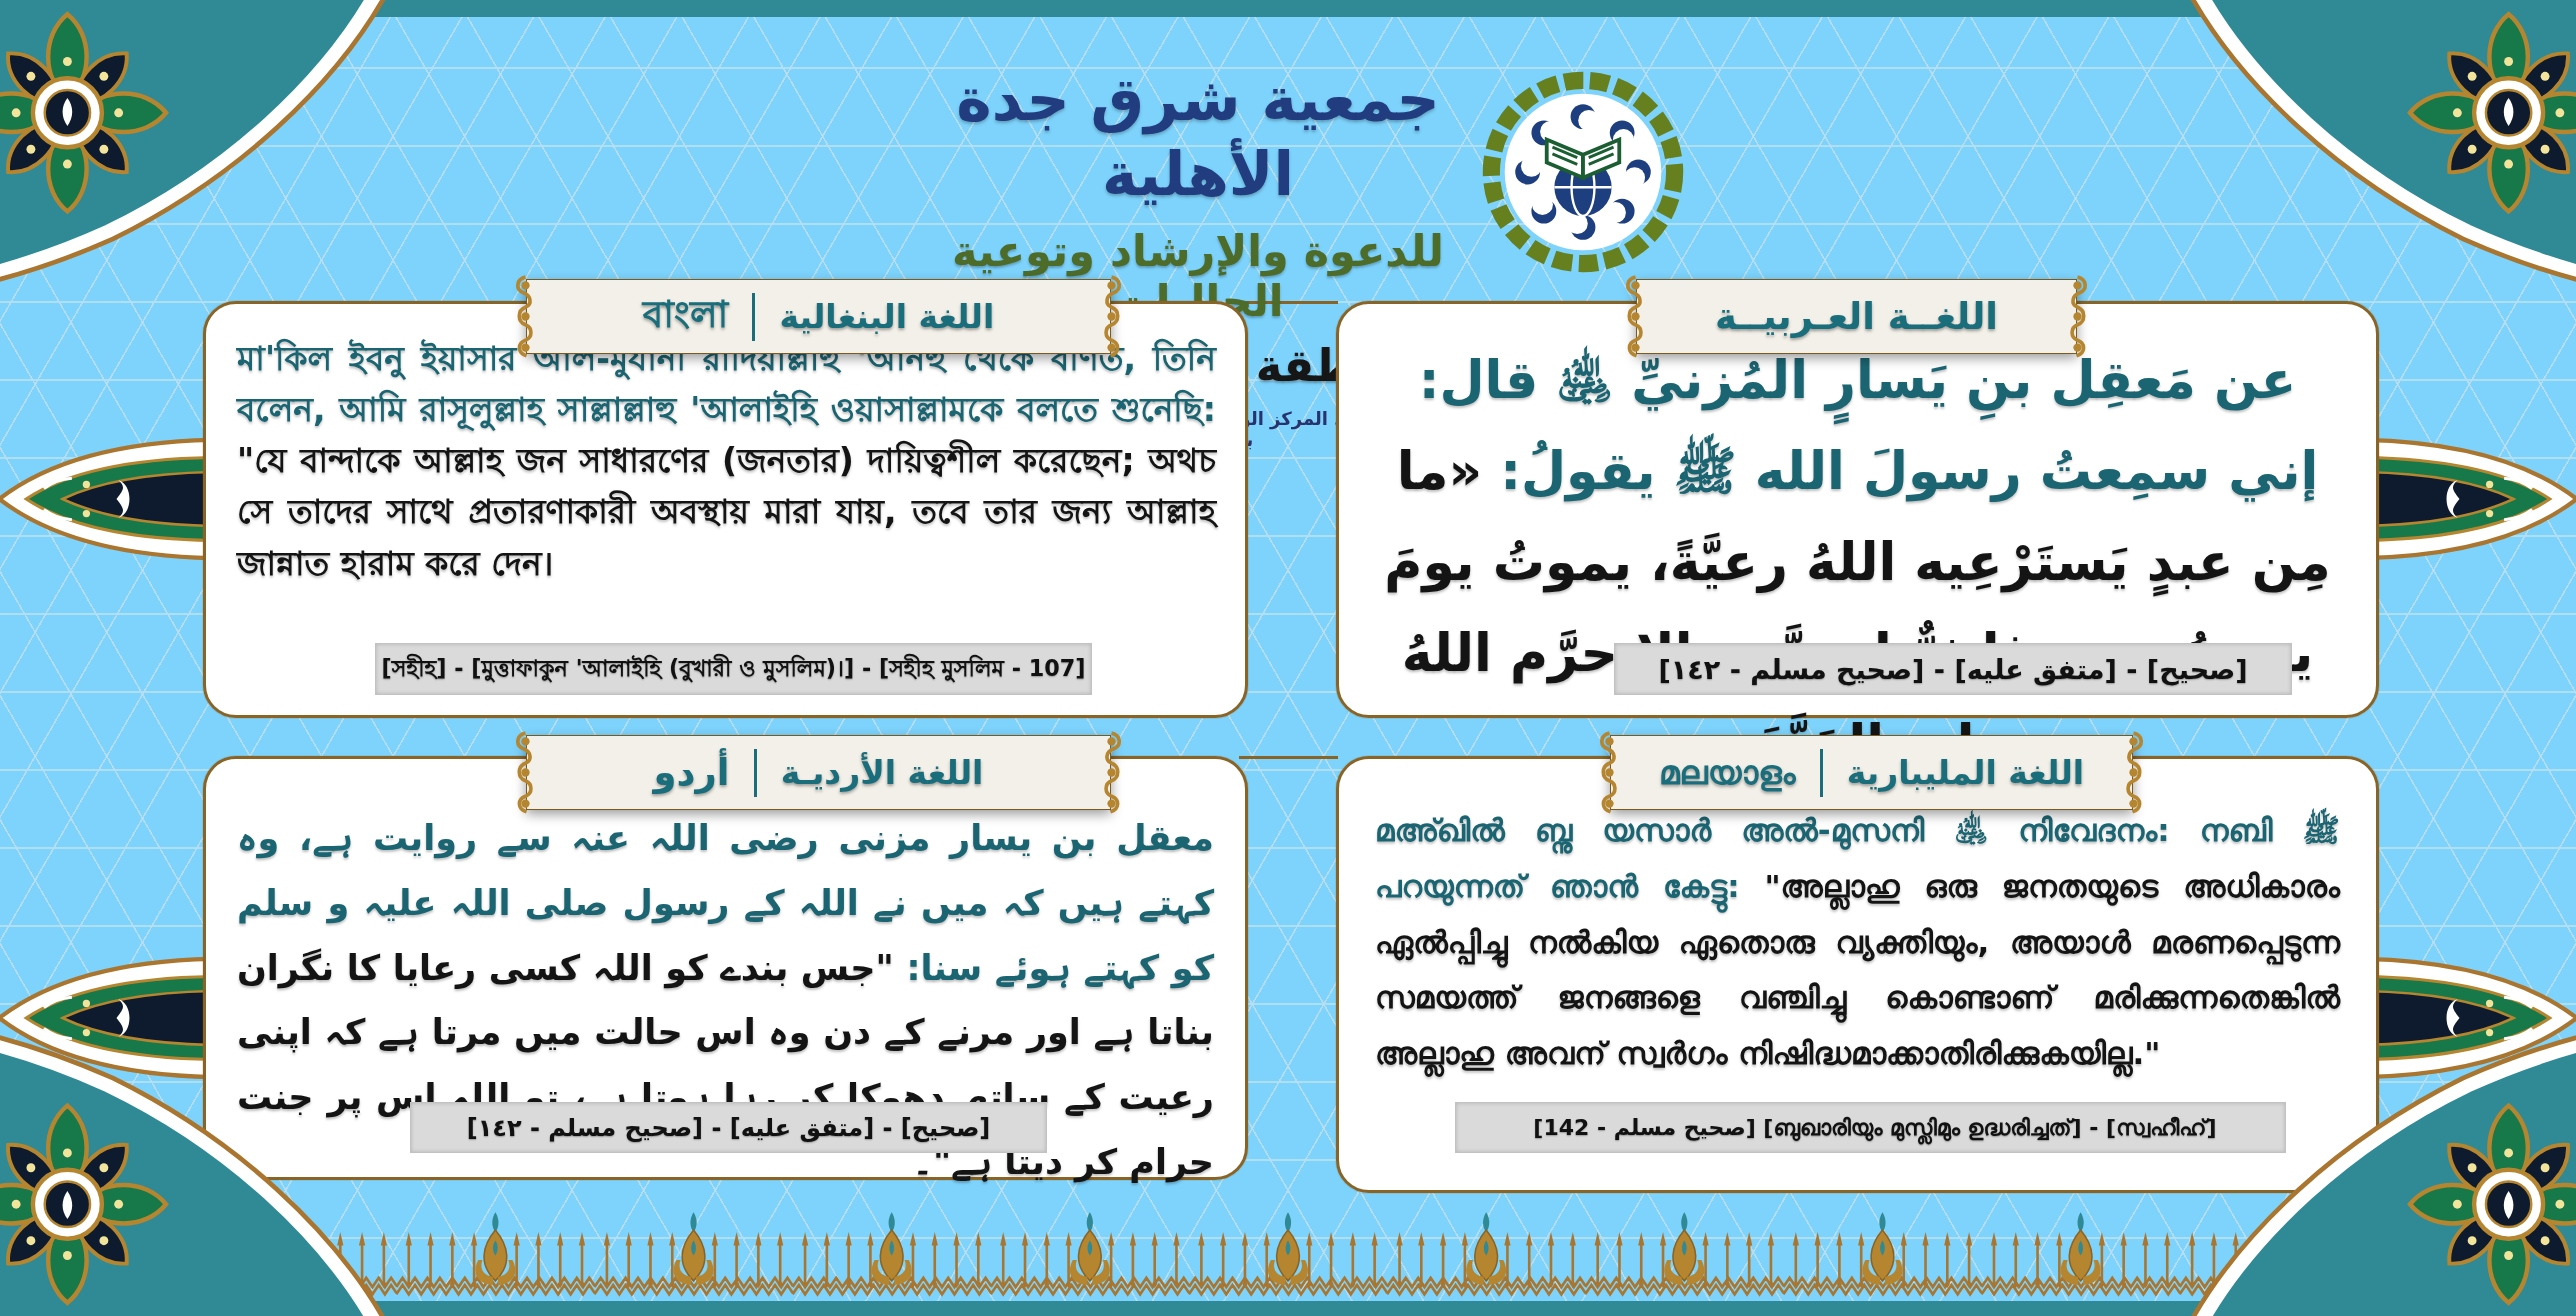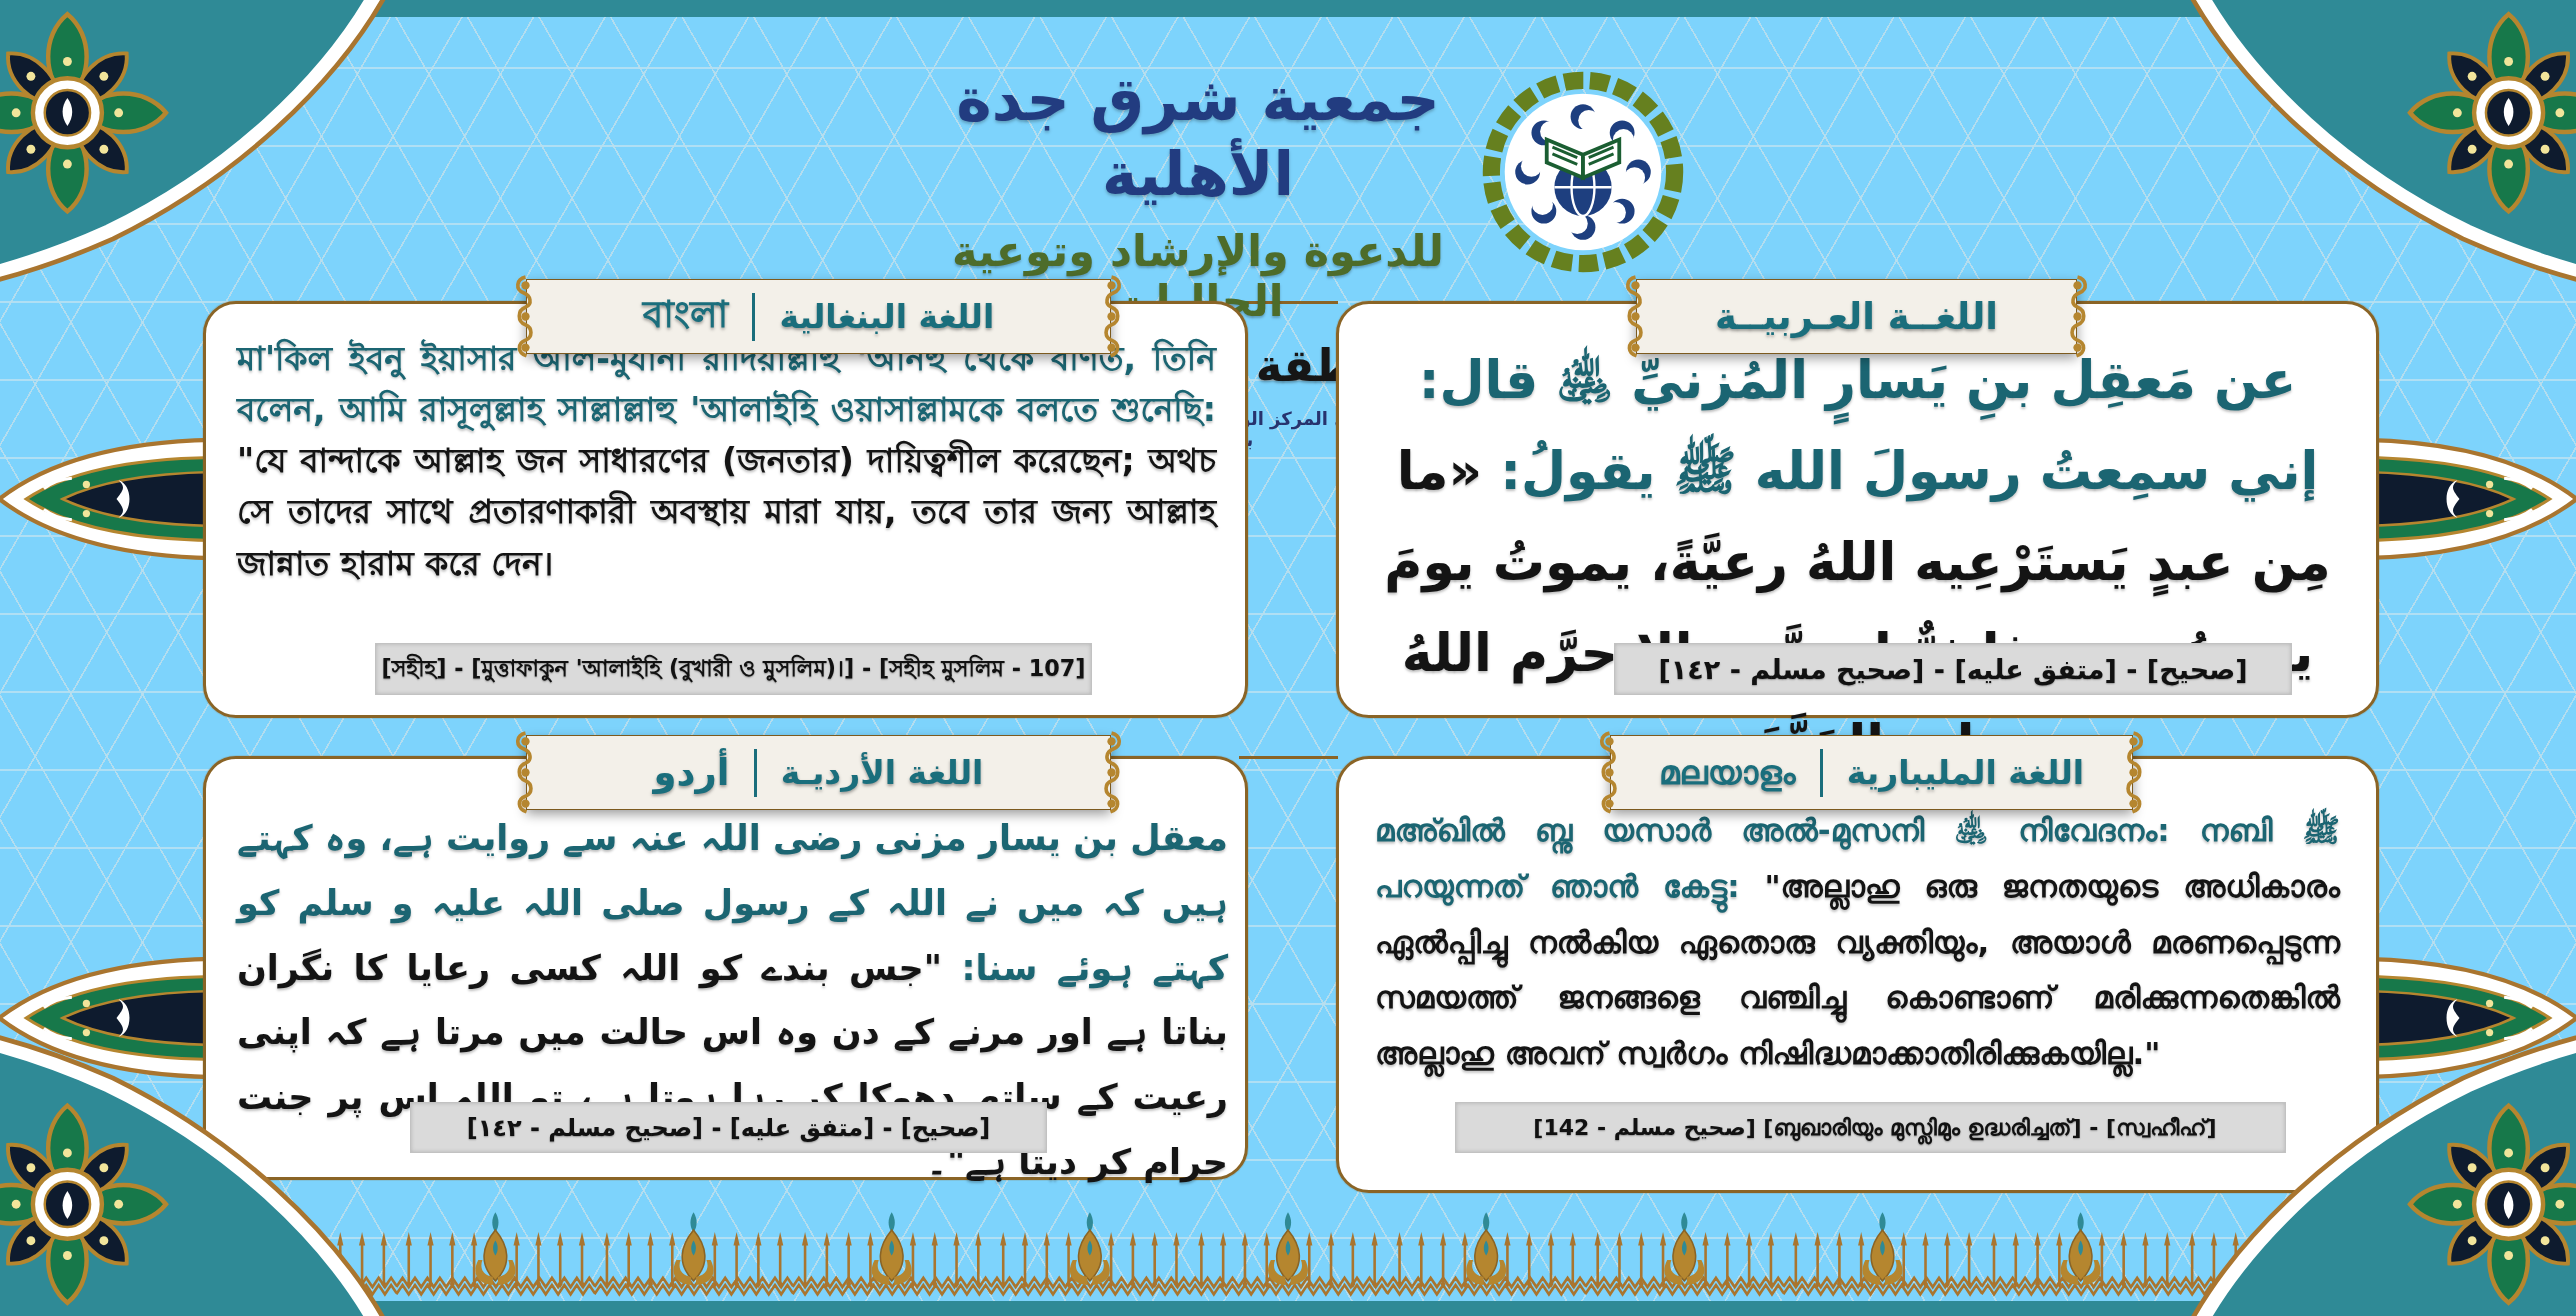--- a/index.html
+++ b/index.html
@@ -66,21 +66,21 @@
   .flank{position:absolute;top:-6.2px;width:29px;height:85px;}
   .flank.lf{left:-15.6px;}
   .flank.rt{right:-15.6px;transform:scaleX(-1);}
 
   
   .body-txt{position:absolute;text-shadow:0 1.6px 2.6px rgba(0,0,0,.25);}
   .teal{color:#1b6572;}
   .dark{color:#141414;}
   .bn-body{left:31px;right:29px;top:29px;font-size:33px;line-height:1.55;text-align:justify;font-weight:bold;}
   .ar-body{left:36px;right:36px;top:31px;font-size:52px;line-height:1.75;text-align:center;font-weight:bold;direction:rtl;}
-  .ur-body{left:31px;right:17px;top:47px;font-size:35px;line-height:1.85;text-align:justify;direction:rtl;font-weight:bold;}
+  .ur-body{left:31px;right:31px;top:47px;font-size:35px;line-height:1.85;text-align:justify;direction:rtl;font-weight:bold;}
   .ml-body{left:36px;right:36px;top:44px;font-size:31px;line-height:1.8;text-align:justify;font-weight:bold;}
 
   
   .cite{position:absolute;background:#dadada;border:1px solid #c2c2c2;box-shadow:inset 0 0 4.2px rgba(0,0,0,.18);
         display:flex;align-items:center;justify-content:center;color:#111;font-weight:bold;
         text-shadow:0 1px 1.6px rgba(0,0,0,.3);white-space:nowrap;}
   .cite.bn{left:169px;top:339px;width:715px;height:50px;font-size:22.3px;}
   .cite.ar{left:275px;top:339px;width:676px;height:50px;font-size:27px;direction:rtl;}
   .cite.ur{left:204px;top:343px;width:635px;height:49px;font-size:24px;direction:rtl;}
   .cite.ml{left:116px;top:343px;width:820px;height:49px;font-size:22px;direction:rtl;padding-left:9px;}

